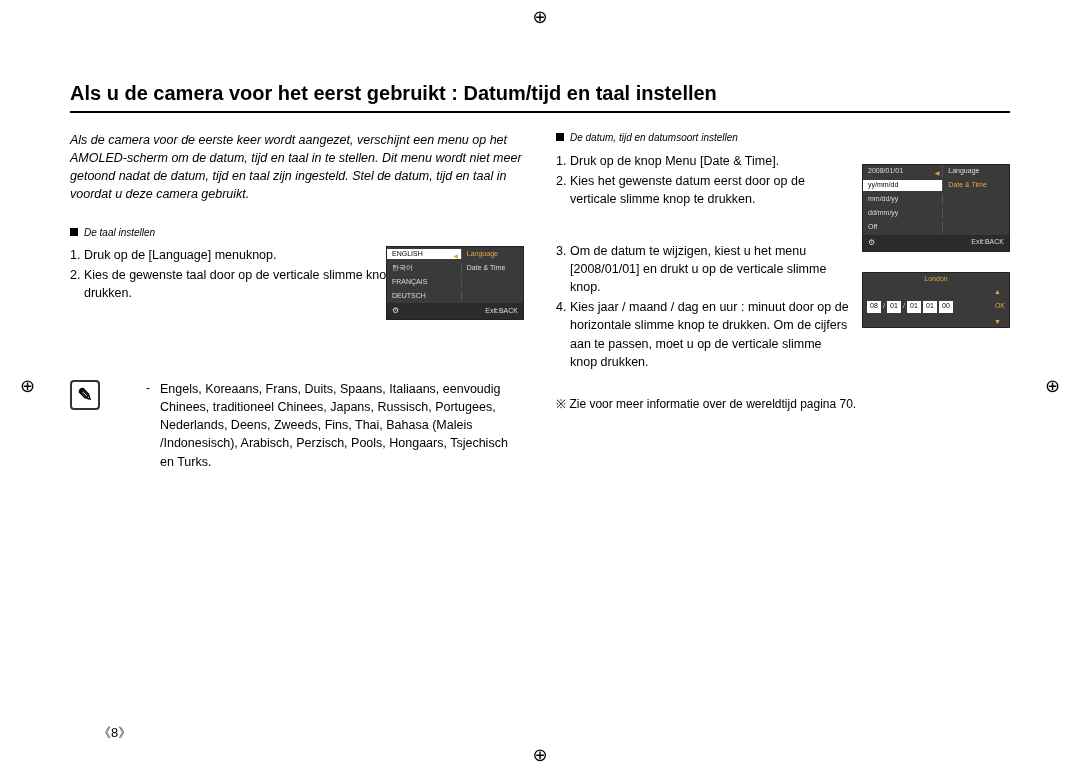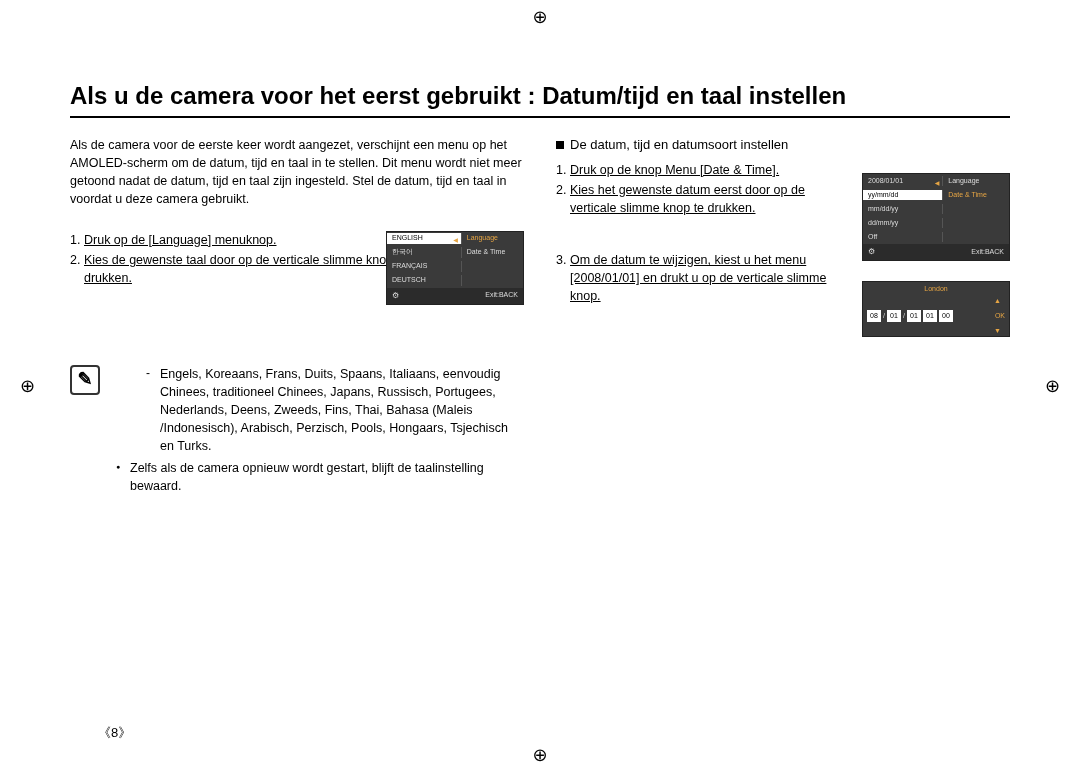--- a/index.html
+++ b/index.html
@@ -20,48 +20,49 @@
   .reg-bottom { bottom: 6px; left: 50%; transform: translateX(-50%); }
   .reg-left { top: 50%; left: 20px; transform: translateY(-50%); }
   .reg-right { top: 50%; right: 20px; transform: translateY(-50%); }
 
   .page {
     width: 940px;
     margin: 0 auto;
     padding-top: 82px;
   }
   .title {
-    font-size: 24px;
+    font-size: 20px;
     font-weight: bold;
     border-bottom: 2px solid #000;
     padding-bottom: 6px;
     margin-bottom: 18px;
   }
   .columns {
     display: flex;
     gap: 32px;
   }
   .col {
     flex: 1;
     font-size: 12.5px;
     line-height: 1.45;
   }
-  .intro { margin-bottom: 22px; }
+  .intro { margin-bottom: 22px; font-style: italic; }
   .subhead {
-    font-size: 13px;
+    font-size: 10px;
     margin-bottom: 6px;
+    font-style: italic;
   }
   .subhead::before {
     content: "";
     display: inline-block;
     width: 8px; height: 8px;
     background: #000;
     margin-right: 6px;
   }
-  ol.steps { list-style: none; padding-left: 14px; text-decoration: underline; }
+  ol.steps { list-style: none; padding-left: 14px; }
   ol.steps li { margin-bottom: 2px; padding-right: 96px; position: relative; }
   ol.steps li::before {
     content: attr(data-num) ". ";
     position: absolute;
     left: -14px;
   }
   .lang-screen, .date-screen, .time-screen {
     position: absolute;
     right: 0;
     background: #3a3a3a;
@@ -133,20 +134,21 @@
 <div class="reg-mark reg-right">⊕</div>
 
 <div class="page">
   <h1 class="title">Als u de camera voor het eerst gebruikt : Datum/tijd en taal instellen</h1>
 
   <div class="columns">
 
     <div class="col">
       <p class="intro">Als de camera voor de eerste keer wordt aangezet, verschijnt een menu op het AMOLED-scherm om de datum, tijd en taal in te stellen. Dit menu wordt niet meer getoond nadat de datum, tijd en taal zijn ingesteld. Stel de datum, tijd en taal in voordat u deze camera gebruikt.</p>
 
+      <div class="subhead">De taal instellen</div>
 
       <div class="steps-wrap">
         <ol class="steps">
           <li data-num="1">Druk op de [Language] menuknop.</li>
           <li data-num="2">Kies de gewenste taal door op de verticale slimme knop te drukken.</li>
         </ol>
 
         <div class="lang-screen">
           <div class="screen-row">
             <div class="screen-cell-l sel tri-l">ENGLISH</div>
@@ -172,38 +174,36 @@
       </div>
 
       <div class="note-box">
         <div class="note-icon">✎</div>
         <div class="note-content">
           <div class="note-content">
             <ul>
                 <li class="sub">Engels, Koreaans, Frans, Duits, Spaans, Italiaans, eenvoudig Chinees, traditioneel Chinees, Japans, Russisch, Portugees, Nederlands, Deens, Zweeds, Fins, Thai, Bahasa (Maleis /Indonesisch), Arabisch, Perzisch, Pools, Hongaars, Tsjechisch en Turks.</li>
               </ul>
           </div>
-          <ul>
-            <li>Zelfs als de camera opnieuw wordt gestart, blijft de taalinstelling bewaard.</li>
-          </ul>
         </div>
       </div>
     </div>
 
     <div class="col col-right">
       <div class="subhead">De datum, tijd en datumsoort instellen</div>
 
       <div class="steps-wrap" style="min-height:220px;">
         <ol class="steps">
           <li data-num="1">Druk op de knop Menu [Date &amp; Time].</li>
           <li data-num="2">Kies het gewenste datum eerst door op de verticale slimme knop te drukken.</li>
         </ol>
         <div style="height:32px;"></div>
         <ol class="steps">
           <li data-num="3">Om de datum te wijzigen, kiest u het menu [2008/01/01] en drukt u op de verticale slimme knop.</li>
+          <li data-num="4">Kies jaar / maand / dag en uur : minuut door op de horizontale slimme knop te drukken. Om de cijfers aan te passen, moet u op de verticale slimme knop drukken.</li>
         </ol>
 
         <div class="date-screen">
           <div class="screen-row">
             <div class="screen-cell-l tri-l">2008/01/01</div>
             <div class="screen-cell-r">Language</div>
           </div>
           <div class="screen-row">
             <div class="screen-cell-l sel">yy/mm/dd</div>
             <div class="screen-cell-r orange">Date &amp; Time</div>
@@ -236,17 +236,18 @@
             <span class="sep">/</span>
             <span class="digit">01</span>
             <span class="digit">01</span>
             <span class="digit">00</span>
             <span class="okbox">OK</span>
           </div>
           <div class="arrow-down">▼</div>
         </div>
       </div>
 
+      <p class="footnote">Zie voor meer informatie over de wereldtijd pagina 70.</p>
     </div>
   </div>
 </div>
 
 <div class="page-num">《8》</div>
 
 </body></html>

